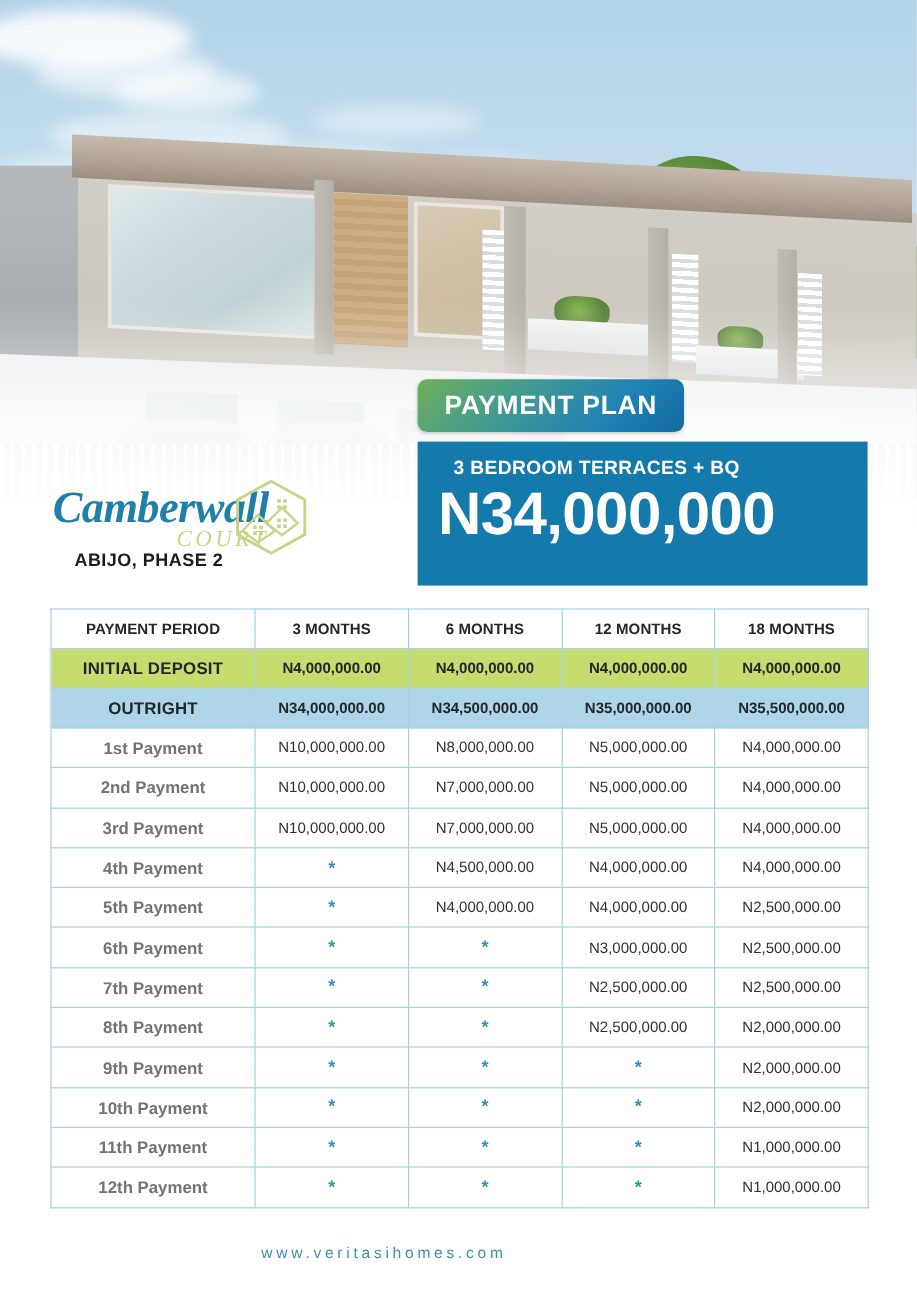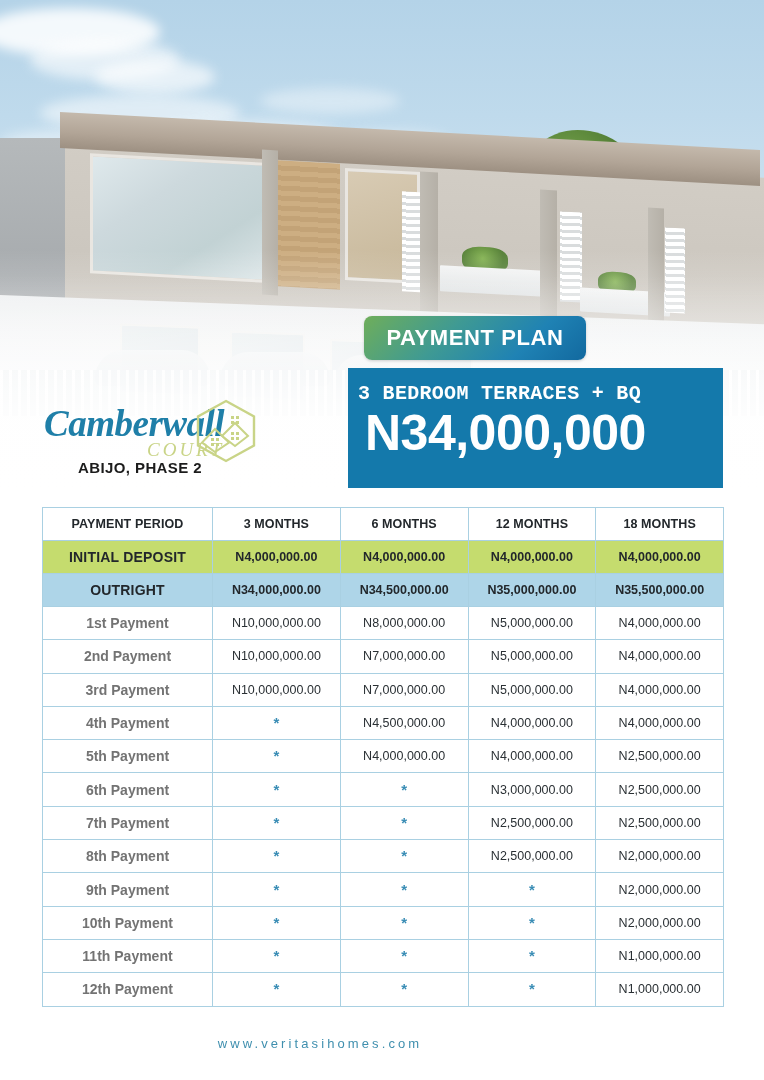--- a/index.html
+++ b/index.html
@@ -176,45 +176,43 @@
   .plan-badge {
     position: absolute;
     left: 348px; top: 316px;
     width: 222px; height: 44px;
     border-radius: 8px;
     background: linear-gradient(135deg, #6fae5a 0%, #3f9a93 38%, #1f82b4 72%, #12699f 100%);
     display: flex;
     align-items: center;
     justify-content: center;
     box-shadow: 0 1px 3px rgba(0,0,0,0.18);
-    margin-left: 16px;
   }
   .plan-badge span {
     color: #ffffff;
     font-size: 22px;
     font-weight: bold;
     letter-spacing: 0.6px;
   }
 
   
   .price-box {
     position: absolute;
     left: 348px; top: 368px;
     width: 375px; height: 120px;
     background: #1479ab;
     padding: 14px 0 0 0;
     box-sizing: border-box;
   }
   .price-sub {
     color: #ffffff;
-    font-size: 20px;
+    font-size: 16px;
     font-weight: bold;
     letter-spacing: 0.3px;
-    padding-left: 10px;
-    font-family: Liberation Mono, monospace;
+    padding-left: 30px;
   }
   .price-main {
     color: #ffffff;
     font-size: 50px;
     font-weight: bold;
     letter-spacing: -0.5px;
     padding-left: 17px;
     line-height: 1.15;
   }
 
@@ -238,21 +236,21 @@
     position: absolute;
     left: 103px; top: 39px;
     font-family: "Liberation Serif", serif;
     font-style: italic;
     font-size: 19px;
     color: #c9d487;
     letter-spacing: 3px;
   }
   .logo-loc {
     position: absolute;
-    left: 34px; top: 59px;
+    left: 18px; top: 59px;
     font-size: 15px;
     font-weight: bold;
     color: #1c1c1c;
     letter-spacing: 0.4px;
   }
   .logo-hex {
     position: absolute;
     left: 151px; top: -1px;
   }
 

